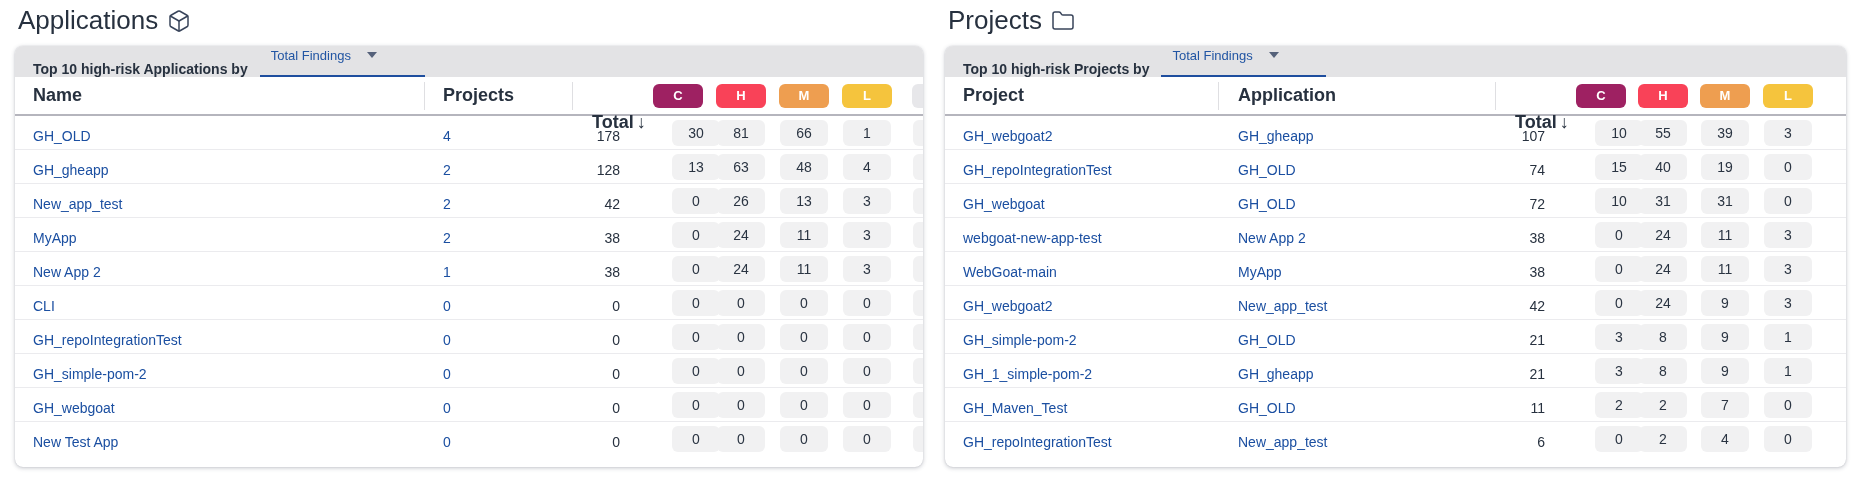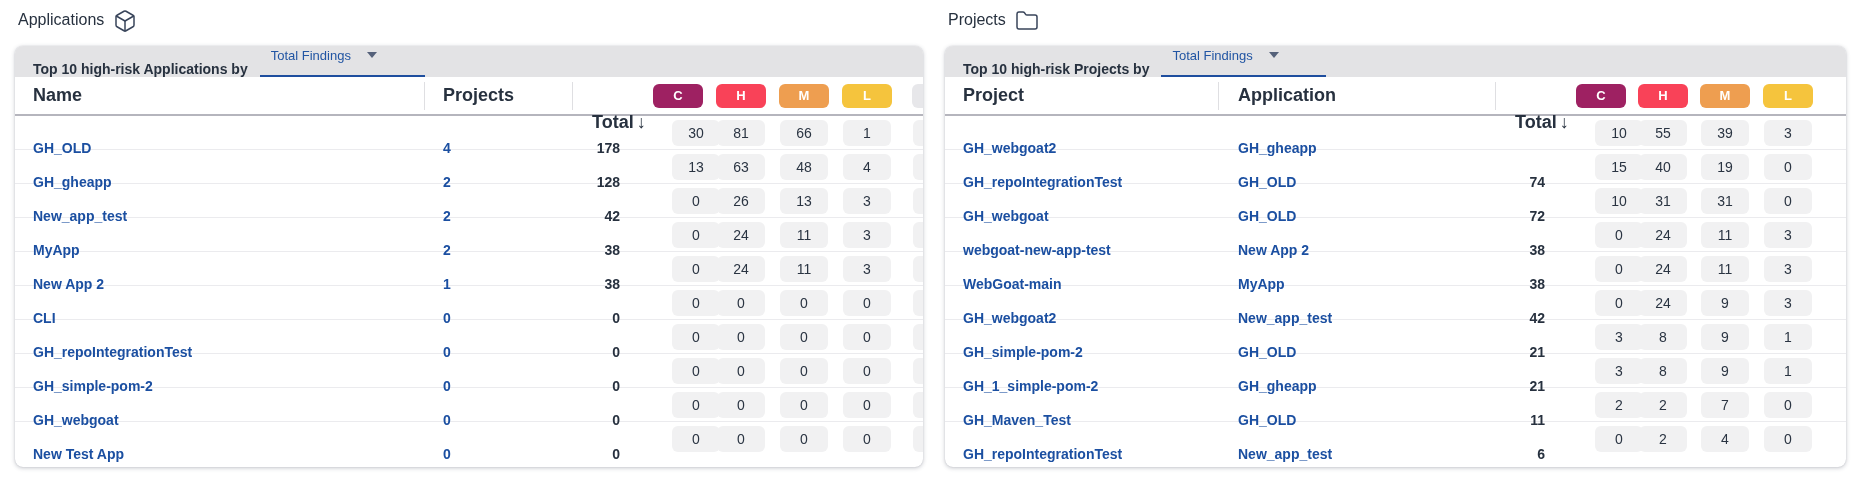--- a/index.html
+++ b/index.html
@@ -2,21 +2,21 @@
 <html><head>
 <meta charset="utf-8">
 <style>
   html,body{margin:0;padding:0;background:#ffffff;}
   body{width:1865px;height:481px;overflow:hidden;font-family:"Liberation Sans","DejaVu Sans",sans-serif;-webkit-font-smoothing:antialiased;}
   .wrap{position:relative;width:1865px;height:481px;}
   .colwrap{position:absolute;top:6px;}
   .colwrap.p0{left:15px;width:908px;}
   .colwrap.p1{left:945px;width:901px;}
   .title-row{height:40px;display:flex;align-items:flex-start;gap:9px;padding-left:3px;}
-  .title{font-size:16px;color:#27313F;line-height:28px;}
+  .title{font-size:26px;color:#27313F;line-height:28px;}
   .title-icon{width:24px;height:24px;color:#38445A;margin-top:3px;flex:0 0 auto;}
   .panel{position:relative;background:#ffffff;border-radius:8px;overflow:hidden;height:421px;
          box-shadow:0 1px 4px rgba(60,65,85,.30), 0 0 1px rgba(60,65,85,.25);}
   
   .bar{height:31px;background:#E3E3E5;display:flex;align-items:flex-end;padding-left:18px;box-sizing:border-box;}
   .bar-label{font-size:14px;font-weight:700;color:#27313F;white-space:nowrap;}
   .dropdown{height:42px;width:165px;margin-left:12px;display:flex;align-items:center;box-sizing:border-box;
             padding-left:11px;border-bottom:2px solid #1E4E9E;cursor:pointer;}
   .dd-text{font-size:13px;color:#2155A3;white-space:nowrap;}
   .caret{width:0;height:0;margin-left:16px;border-left:5px solid transparent;border-right:5px solid transparent;border-top:6px solid #55617A;}
@@ -32,21 +32,21 @@
   .chip{position:absolute;top:7px;width:50px;height:24px;line-height:24px;border-radius:6px;color:#fff;
         font-size:13px;font-weight:700;text-align:center;}
   .ch0{left:var(--ch0);background:#9E2162;}
   .ch1{left:var(--ch1);background:#F94258;}
   .ch2{left:var(--ch2);background:#EE9E50;}
   .ch3{left:var(--ch3);background:#F5C43D;}
   .ch4{left:var(--ch4);background:#E7E7EA;}
   
   .row{position:relative;height:34px;border-bottom:1px solid #EBEBEE;box-sizing:border-box;}
   .row:last-child{border-bottom:none;}
-  .cell{position:absolute;top:16px;height:33px;line-height:33px;font-size:14px;white-space:nowrap;font-weight:bold;}
+  .cell{position:absolute;top:4px;height:33px;line-height:33px;font-size:14px;white-space:nowrap;}
   .link{color:#1B4FA1;cursor:pointer;}
   .rc1{left:18px;}
   .rc2{left:var(--c2);}
   .rtv{left:var(--tL);width:110px;text-align:right;color:#27313F;}
   .badge{position:absolute;top:4px;width:48px;height:26px;line-height:26px;border-radius:6px;background:#F1F1F2;
          text-align:center;font-size:14px;color:#2A3442;}
   .rb0{left:calc(var(--ch0) + 1px);margin-left:18px;} .rb1{left:calc(var(--ch1) + 1px);}
   .rb2{left:calc(var(--ch2) + 1px);} .rb3{left:calc(var(--ch3) + 1px);}
   .rb4{left:calc(var(--ch4) + 1px);}
   
@@ -215,20 +215,21 @@
         <span class="th tht"><span>Total</span><span class="arrow">↓</span></span>
         <span class="chip ch0">C</span>
         <span class="chip ch1">H</span>
         <span class="chip ch2">M</span>
         <span class="chip ch3">L</span>
       </div>
       <div class="tbody">
           <div class="row">
             <span class="cell rc1 link">GH_webgoat2</span>
             <span class="cell rc2 link">GH_gheapp</span>
+            <span class="cell rtv">107</span>
             <span class="badge rb0">10</span>
             <span class="badge rb1">55</span>
             <span class="badge rb2">39</span>
             <span class="badge rb3">3</span>
           </div>
           <div class="row">
             <span class="cell rc1 link">GH_repoIntegrationTest</span>
             <span class="cell rc2 link">GH_OLD</span>
             <span class="cell rtv">74</span>
             <span class="badge rb0">15</span>

